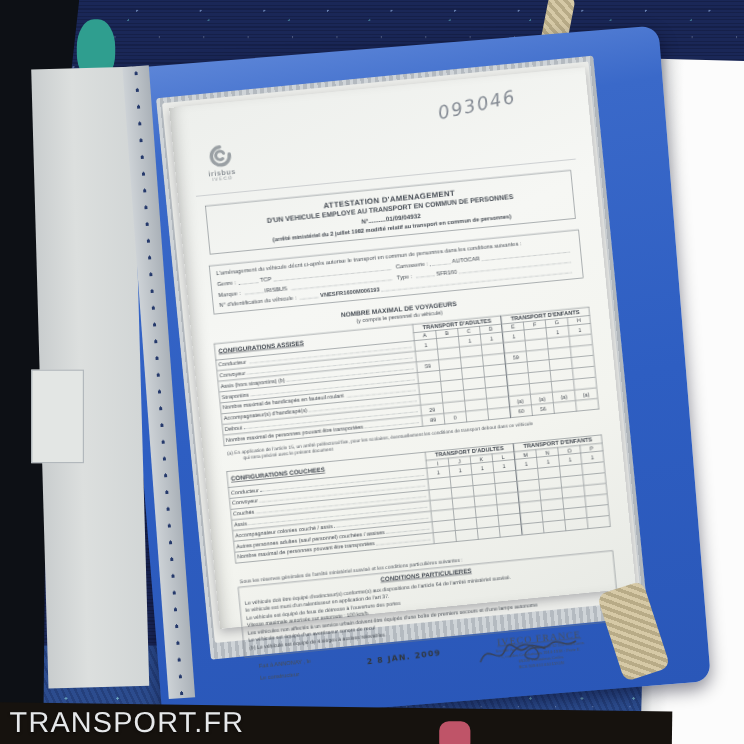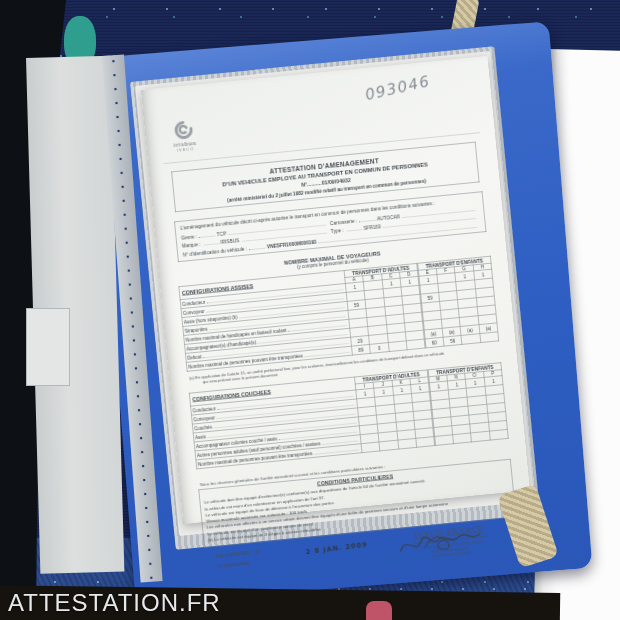--- a/index.html
+++ b/index.html
@@ -517,15 +517,15 @@
           </svg>
         </div>
       </div>
 
     </div>
   </div>
 
   <div class="cord cord-bottom"></div>
   <div class="dark-bottom"></div>
   <div class="red-obj"></div>
-  <div class="watermark">ATTESTATION.FR</div>
+  <div class="watermark">TRANSPORT.FR</div>
 
 </div>
 
 </body></html>

